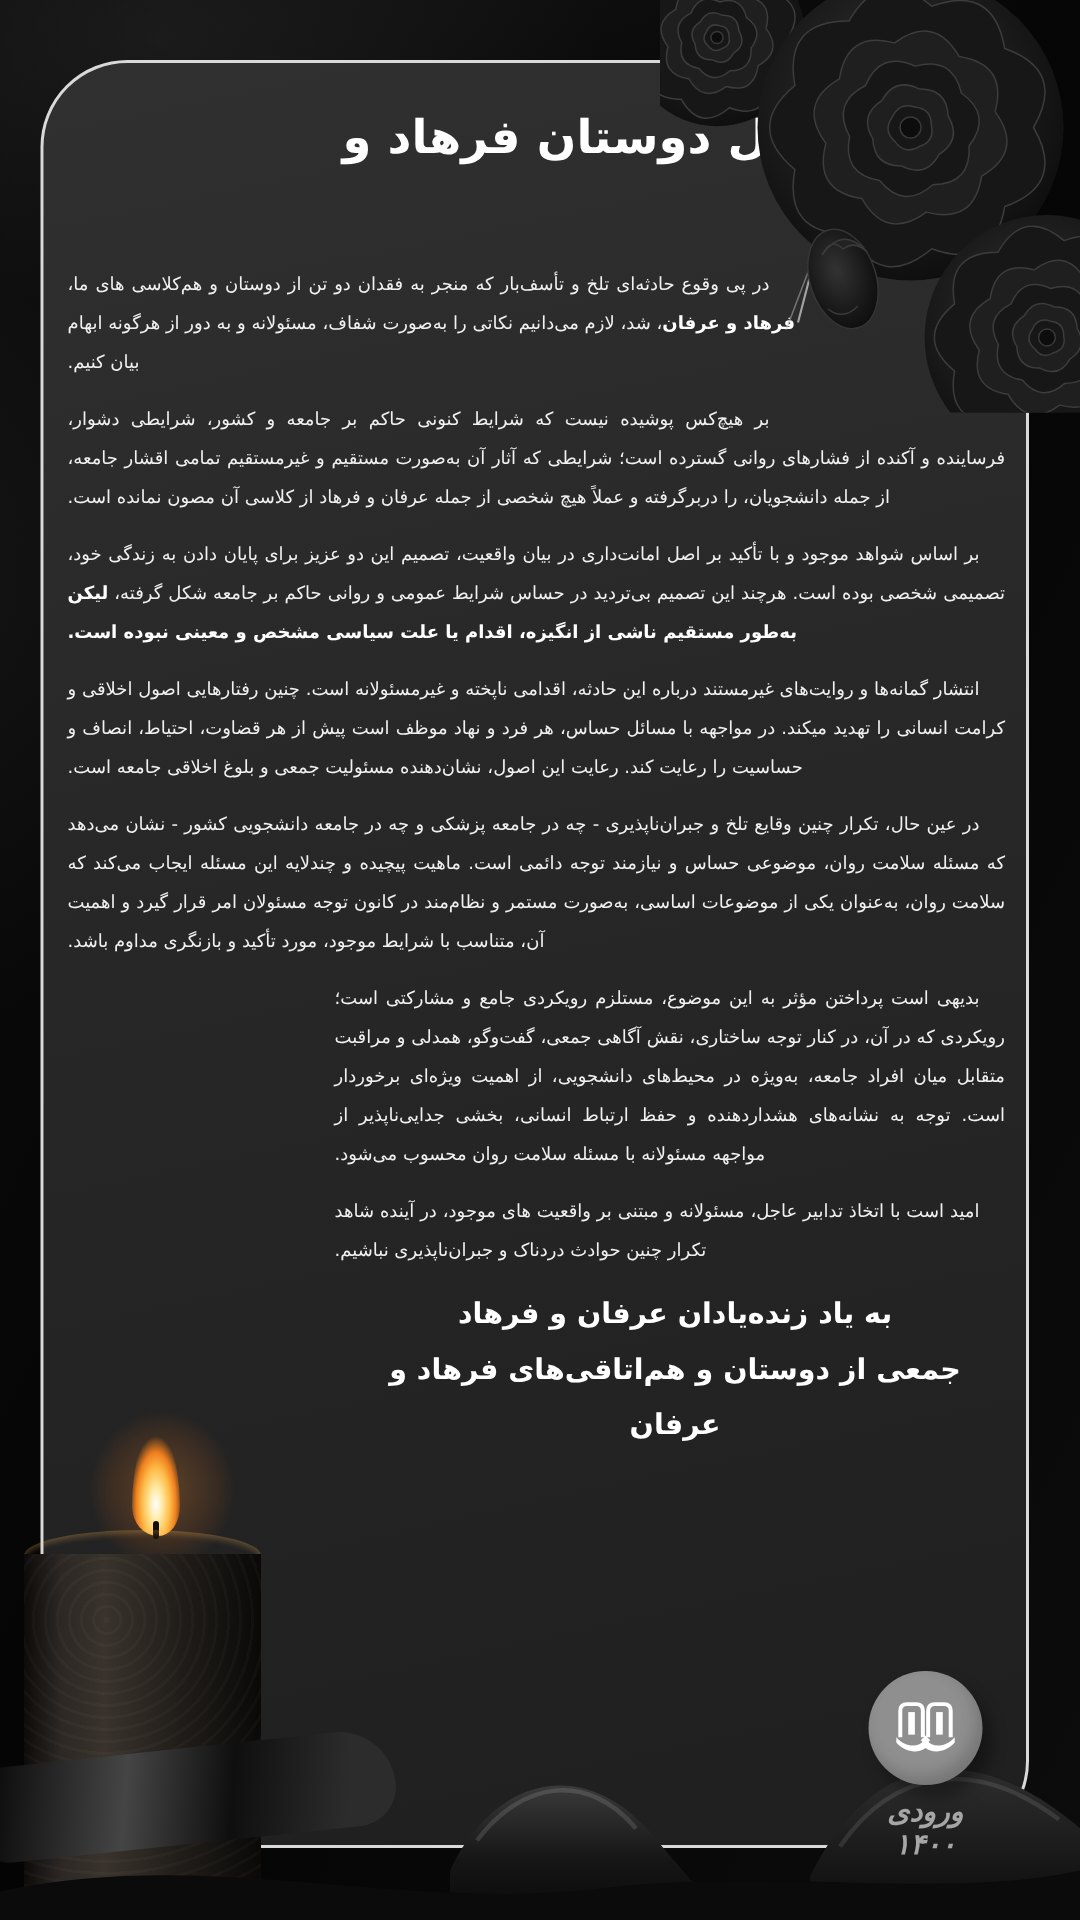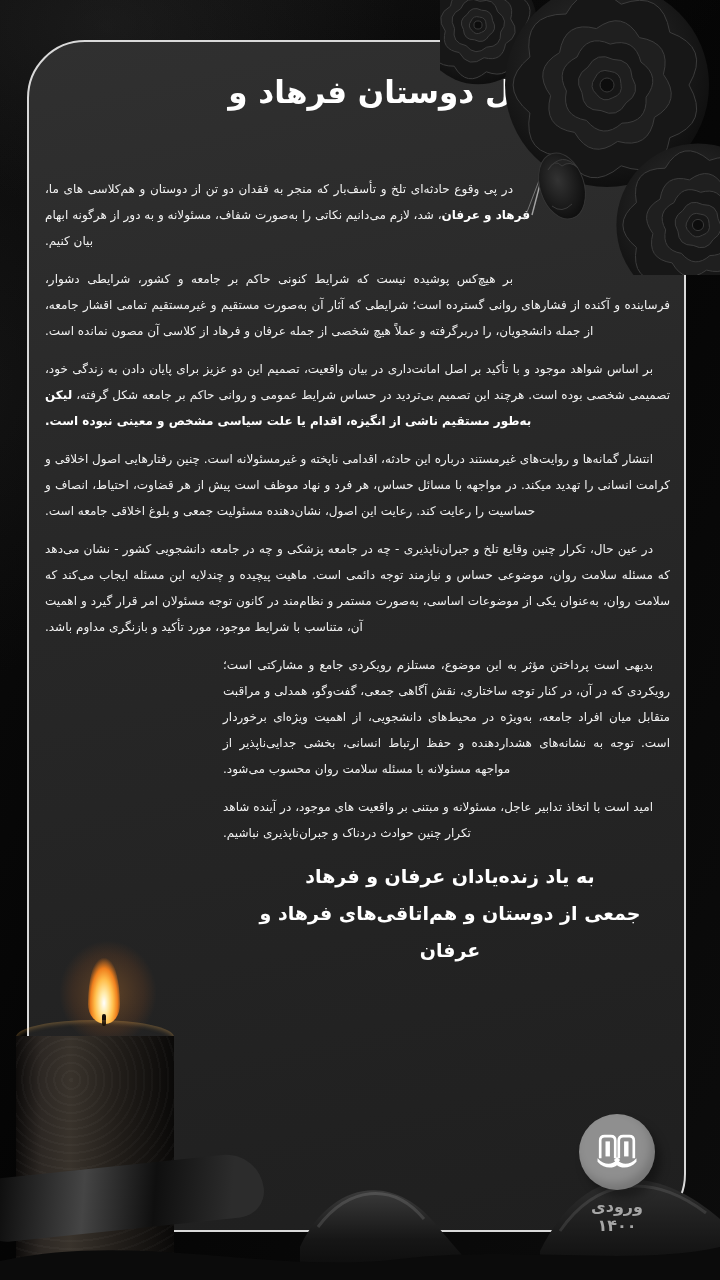--- a/index.html
+++ b/index.html
@@ -36,21 +36,21 @@
     direction:rtl;text-align:center;color:#ffffff;font-weight:bold;
     font-size:19px;line-height:37px;margin:4px 0 0 185px;
   }
   
   .badge{position:absolute;left:578px;top:1114px;width:78px;text-align:center;z-index:6;}
   .badge-circle{
     width:76px;height:76px;border-radius:50%;background:#8f8f8f;margin:0 auto;
     display:flex;align-items:center;justify-content:center;
     box-shadow:6px 8px 10px rgba(0,0,0,.35), inset -4px -6px 10px rgba(0,0,0,.18);
   }
-  .badge-year{margin-top:7px;color:#a6a6a6;font-size:16px;font-weight:bold;direction:rtl;}
+  .badge-year{margin-top:7px;color:#a6a6a6;font-size:19px;font-weight:bold;direction:rtl;font-style:italic;}
   
   .roses{position:absolute;left:440px;top:0;z-index:3;}
   
   .candle{position:absolute;left:8px;top:948px;width:195px;height:332px;z-index:4;}
   .flame-glow{
     position:absolute;left:35px;top:-25px;width:130px;height:140px;border-radius:50%;
     background:radial-gradient(closest-side,rgba(255,150,50,.28),rgba(255,120,30,.10) 55%,transparent 75%);
   }
   .flame{
     position:absolute;left:80px;top:6px;width:32px;height:70px;

